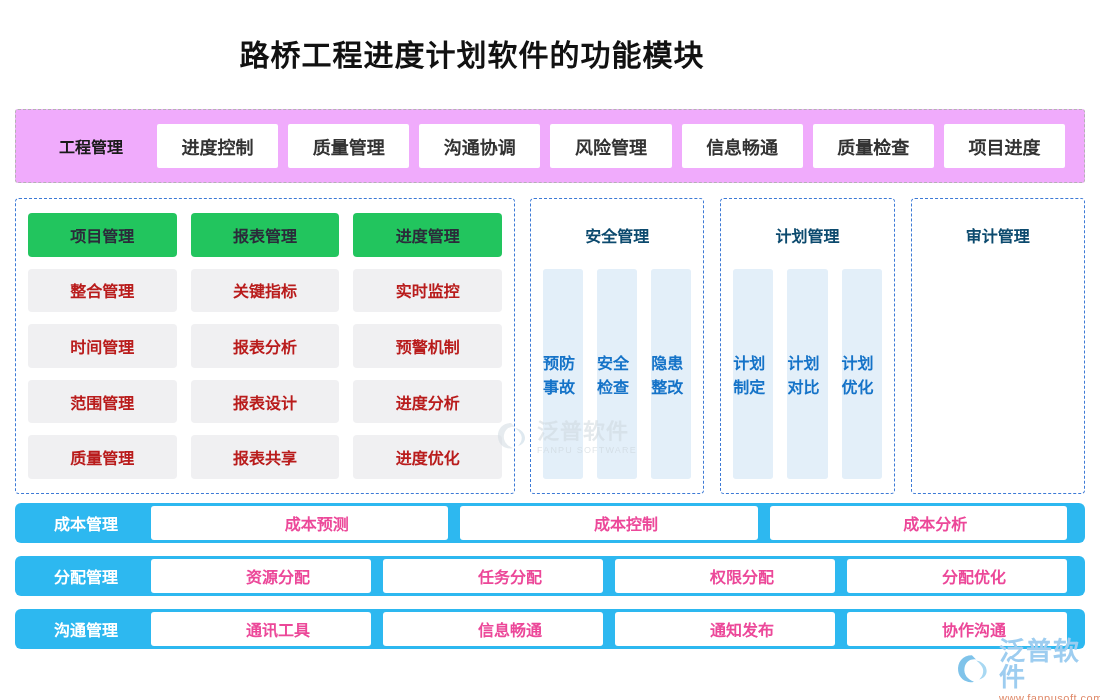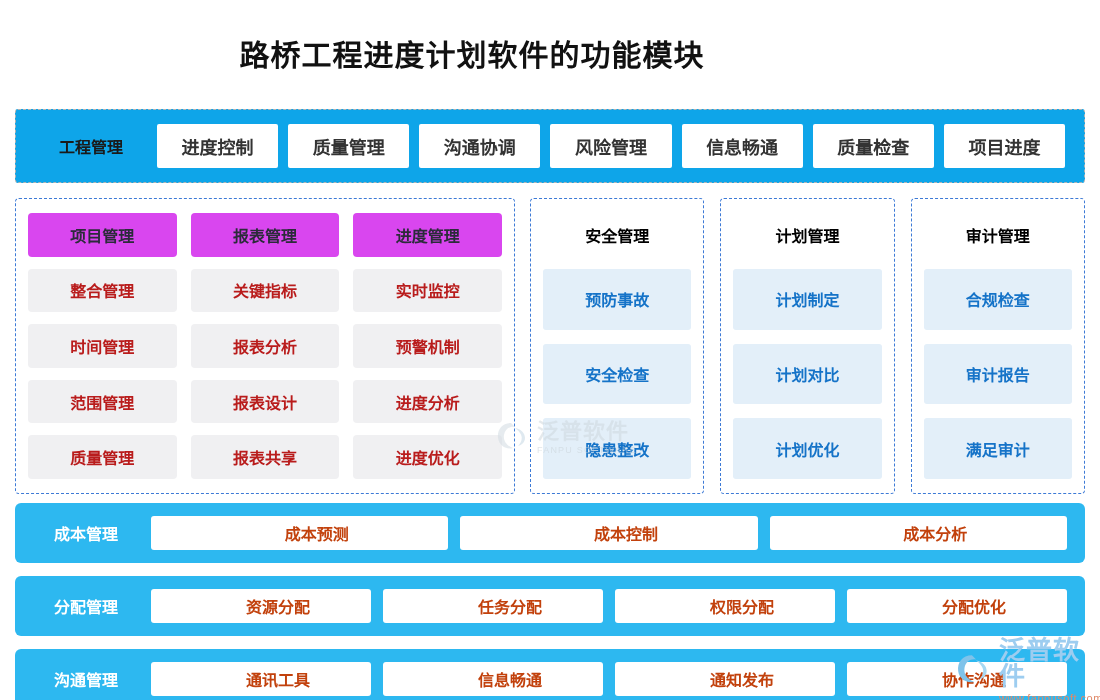--- a/index.html
+++ b/index.html
@@ -27,21 +27,21 @@
     color: #111111;
     letter-spacing: 1px;
     line-height: 40px;
   }
 
   
   .topbar {
     position: absolute;
     left: 15px; top: 109px;
     width: 1070px; height: 74px;
-    background: #0ea5e9;
+    background: #f0abfc;
     border: 1px dashed #b3b3b3;
     border-radius: 3px;
     display: flex;
     align-items: center;
     padding: 0 14px;
   }
   .topbar-lead {
     flex: 0 0 122px;
     text-align: center;
     font-size: 16px;
@@ -90,36 +90,36 @@
     display: flex;
     align-items: center;
     justify-content: center;
     font-size: 16px;
     font-weight: bold;
     color: #b91c1c;
     background: #f0f0f2;
     min-height: 38px;
   }
   .cell.head {
-    background: #d946ef;
+    background: #22c55e;
     color: #2b2b3a;
   }
 
   
   .panel-title {
     height: 44px;
     display: flex;
     align-items: center;
     justify-content: center;
     font-size: 16px;
     font-weight: bold;
-    color: #000000;
+    color: #0c4a6e;
     margin-bottom: 12px;
   }
-  .panel-items { flex: 1 1 auto; display: flex; flex-direction: column; gap: 14px; }
+  .panel-items { flex: 1 1 auto; display: flex; flex-direction: row; gap: 14px; }
   .bluecell {
     flex: 1 1 0;
     background: #e3eff9;
     border-radius: 3px;
     display: flex;
     align-items: center;
     justify-content: center;
     font-size: 16px;
     font-weight: bold;
     color: #1573c8;
@@ -129,21 +129,21 @@
   
   .bottom-rows {
     position: absolute;
     left: 15px; top: 503px;
     width: 1070px;
     display: flex;
     flex-direction: column;
     gap: 13px;
   }
   .cyan-row {
-    height: 60px;
+    height: 40px;
     background: #2db8f0;
     border-radius: 6px;
     display: flex;
     align-items: center;
     padding: 0 12px;
   }
   .cyan-label {
     flex: 0 0 118px;
     text-align: center;
     font-size: 16px;
@@ -154,38 +154,38 @@
     flex: 1 1 0;
     margin: 1px 6px;
     height: 34px;
     background: #ffffff;
     border-radius: 3px;
     display: flex;
     align-items: center;
     justify-content: center;
     font-size: 16px;
     font-weight: bold;
-    color: #c2410c;
+    color: #ec4899;
     padding-left: 34px;
   }
 
   
   .wm {
     position: absolute;
     pointer-events: none;
     display: flex;
     align-items: center;
     gap: 6px;
   }
   .wm-center { left: 495px; top: 420px; opacity: .55; }
   .wm-corner { left: 955px; top: 638px; }
   .wm-mark { position: relative; display: block; }
   .wm-text { display: flex; flex-direction: column; line-height: 1; }
   .wm-name {
-    font-size: 24px; font-weight: bold; letter-spacing: 1px; font-family: Liberation Serif, serif;
+    font-size: 24px; font-weight: bold; letter-spacing: 1px;
   }
   .wm-sub {
     font-size: 9px; letter-spacing: 1.2px; margin-top: 3px;
   }
   .wm-center .wm-name { color: #cfd8de; font-size: 22px; }
   .wm-center .wm-sub  { color: #c9d2d8; }
   .wm-corner .wm-name { color: #9dcdf0; font-size: 26px; }
   .wm-corner .wm-sub  { color: #e08a6a; font-size: 11px; letter-spacing: .5px; }
 </style>
 </head>
@@ -247,25 +247,20 @@
       <div class="panel-title">计划管理</div>
       <div class="panel-items">
         <div class="bluecell">计划制定</div>
         <div class="bluecell">计划对比</div>
         <div class="bluecell">计划优化</div>
       </div>
     </div>
 
     <div class="panel panel-narrow">
       <div class="panel-title">审计管理</div>
-      <div class="panel-items">
-        <div class="bluecell">合规检查</div>
-        <div class="bluecell">审计报告</div>
-        <div class="bluecell">满足审计</div>
-      </div>
     </div>
 
   </div>
 
   <div class="bottom-rows">
 
     <div class="cyan-row">
       <div class="cyan-label">成本管理</div>
       <div class="cyan-chip">成本预测</div>
       <div class="cyan-chip">成本控制</div>

